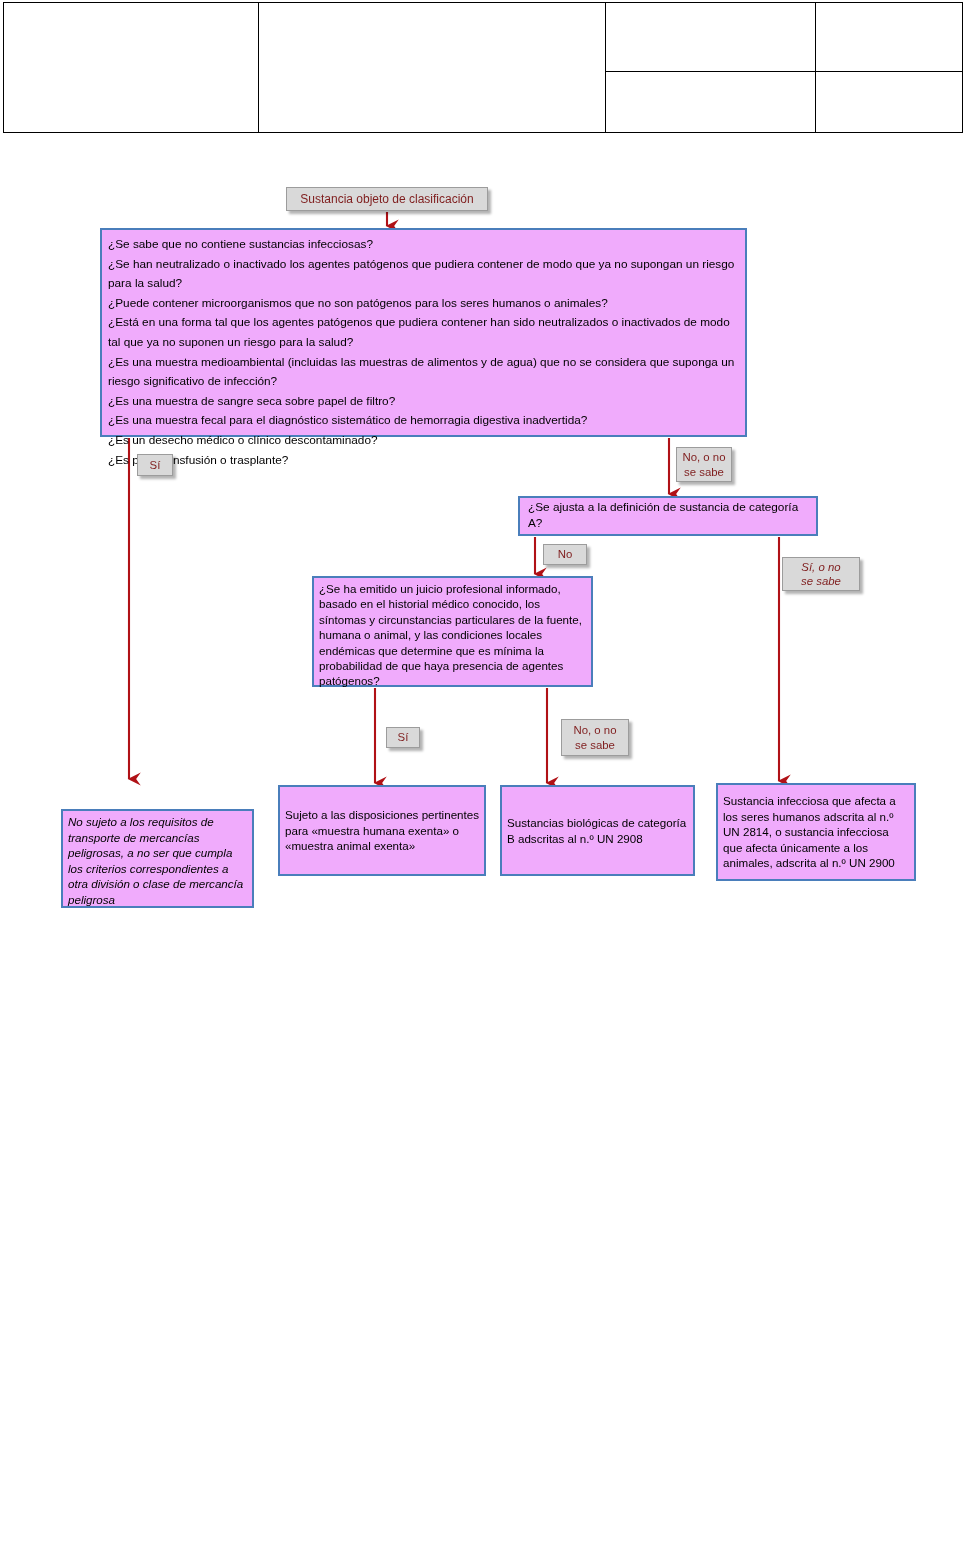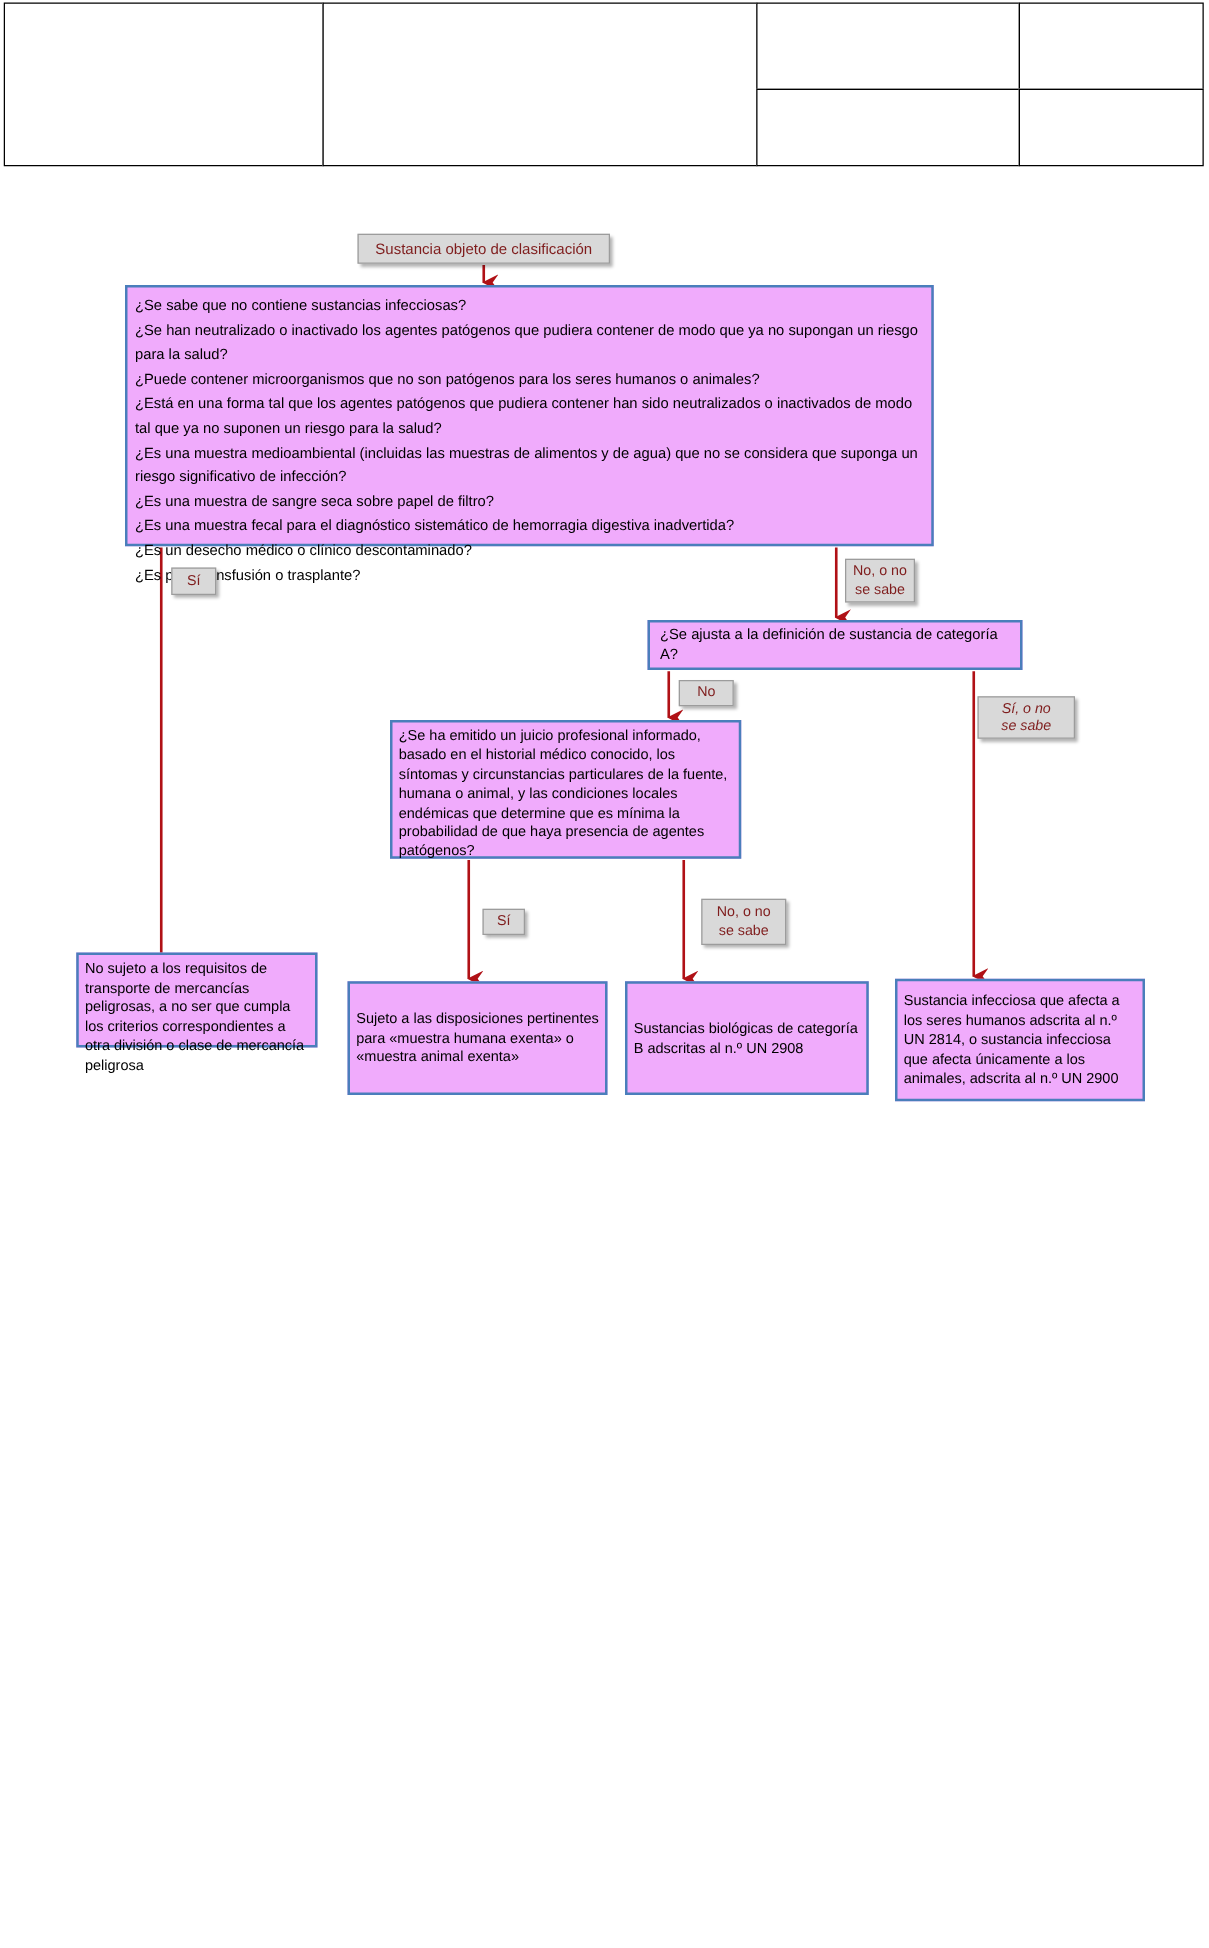--- a/index.html
+++ b/index.html
@@ -81,21 +81,21 @@
     left: 518px; top: 496px; width: 300px; height: 40px;
     justify-content: flex-start;
     padding-left: 8px;
     font-size: 11.8px;
   }
   #node-judgement {
     left: 312px; top: 576px; width: 281px; height: 111px;
     line-height: 15.4px;
   }
   #node-out-not-subject {
-    left: 61px; top: 762px; width: 193px; height: 76px;
+    left: 61px; top: 809px; width: 193px; height: 99px; font-style: italic;
   }
   #node-out-exempt {
     left: 278px; top: 785px; width: 208px; height: 91px;
     display: flex; align-items: center;
   }
   #node-out-categoryB {
     left: 500px; top: 785px; width: 195px; height: 91px;
     display: flex; align-items: center;
   }
   #node-out-infectious {

